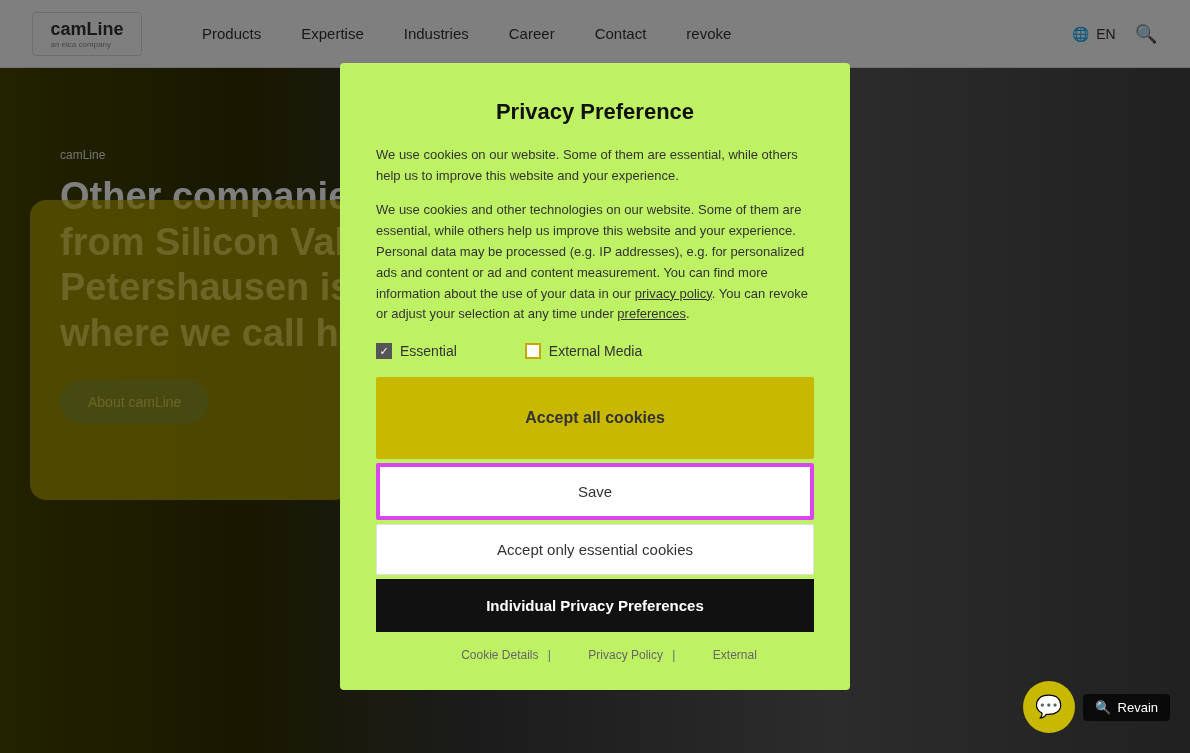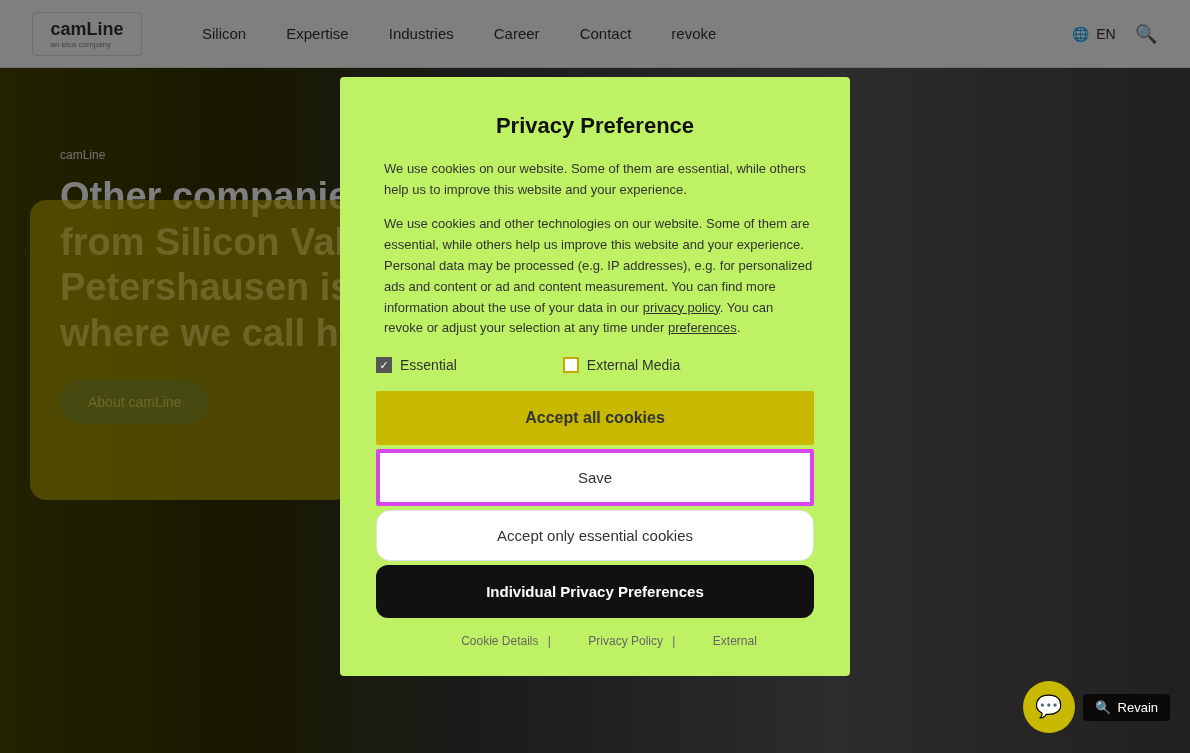--- a/index.html
+++ b/index.html
@@ -163,32 +163,31 @@
       font-weight: bold;
       text-align: center;
       margin-bottom: 20px;
       color: #111;
     }
     .modal-text {
       font-size: 13px;
       color: #333;
       line-height: 1.6;
       margin-bottom: 14px;
-      margin-left: 8px;
     }
     .modal-text a, .modal-text .link {
       color: #333;
       text-decoration: underline;
     }
 
     
     .checkboxes-row {
       display: flex;
       margin: 18px 0;
-      gap: 106px;
+      gap: 68px;
     }
     .checkbox-item {
       display: flex;
       align-items: center;
       gap: 8px;
       font-size: 14px;
       color: #333;
     }
     .checkbox-essential {
       width: 16px;
@@ -207,21 +206,21 @@
     .checkbox-external {
       width: 16px;
       height: 16px;
       border: 2px solid #c8a800;
       background: #fff;
     }
 
     
     .btn-accept-all {
       width: 100%;
-      padding: 18px;
+      padding: 32px;
       background: #c8b800;
       color: #333;
       border: none;
       font-size: 16px;
       font-weight: bold;
       cursor: pointer;
       margin-bottom: 4px;
       border-radius: 2px;
     }
 
@@ -239,34 +238,34 @@
 
     .btn-essential {
       width: 100%;
       padding: 16px;
       background: #fff;
       color: #333;
       border: 1px solid #e0e0e0;
       font-size: 15px;
       cursor: pointer;
       margin-bottom: 4px;
-      border-radius: 14px;
+      border-radius: 2px;
     }
 
     .btn-individual {
       width: 100%;
       padding: 18px;
       background: #111;
       color: #fff;
       border: none;
       font-size: 15px;
       font-weight: bold;
       cursor: pointer;
       margin-bottom: 16px;
-      border-radius: 12px;
+      border-radius: 0;
     }
 
     
     .modal-footer {
       text-align: center;
       font-size: 12px;
       color: #666;
     }
     .modal-footer a {
       color: #666;
@@ -320,21 +319,21 @@
 <nav class="navbar">
   <div class="navbar-logo">
     <div class="logo-box">
       <div>
         <div class="logo-text">camLine</div>
         <span class="logo-sub">an elca company</span>
       </div>
     </div>
   </div>
   <div class="navbar-nav">
-    <a class="nav-item">Silicon</a>
+    <a class="nav-item">Products</a>
     <a class="nav-item">Expertise</a>
     <a class="nav-item">Industries</a>
     <a class="nav-item">Career</a>
     <a class="nav-item">Contact</a>
     <a class="nav-item">revoke</a>
   </div>
   <div class="navbar-right">
     <div class="lang-btn">
       <span>🌐</span>
       <span>EN</span>

